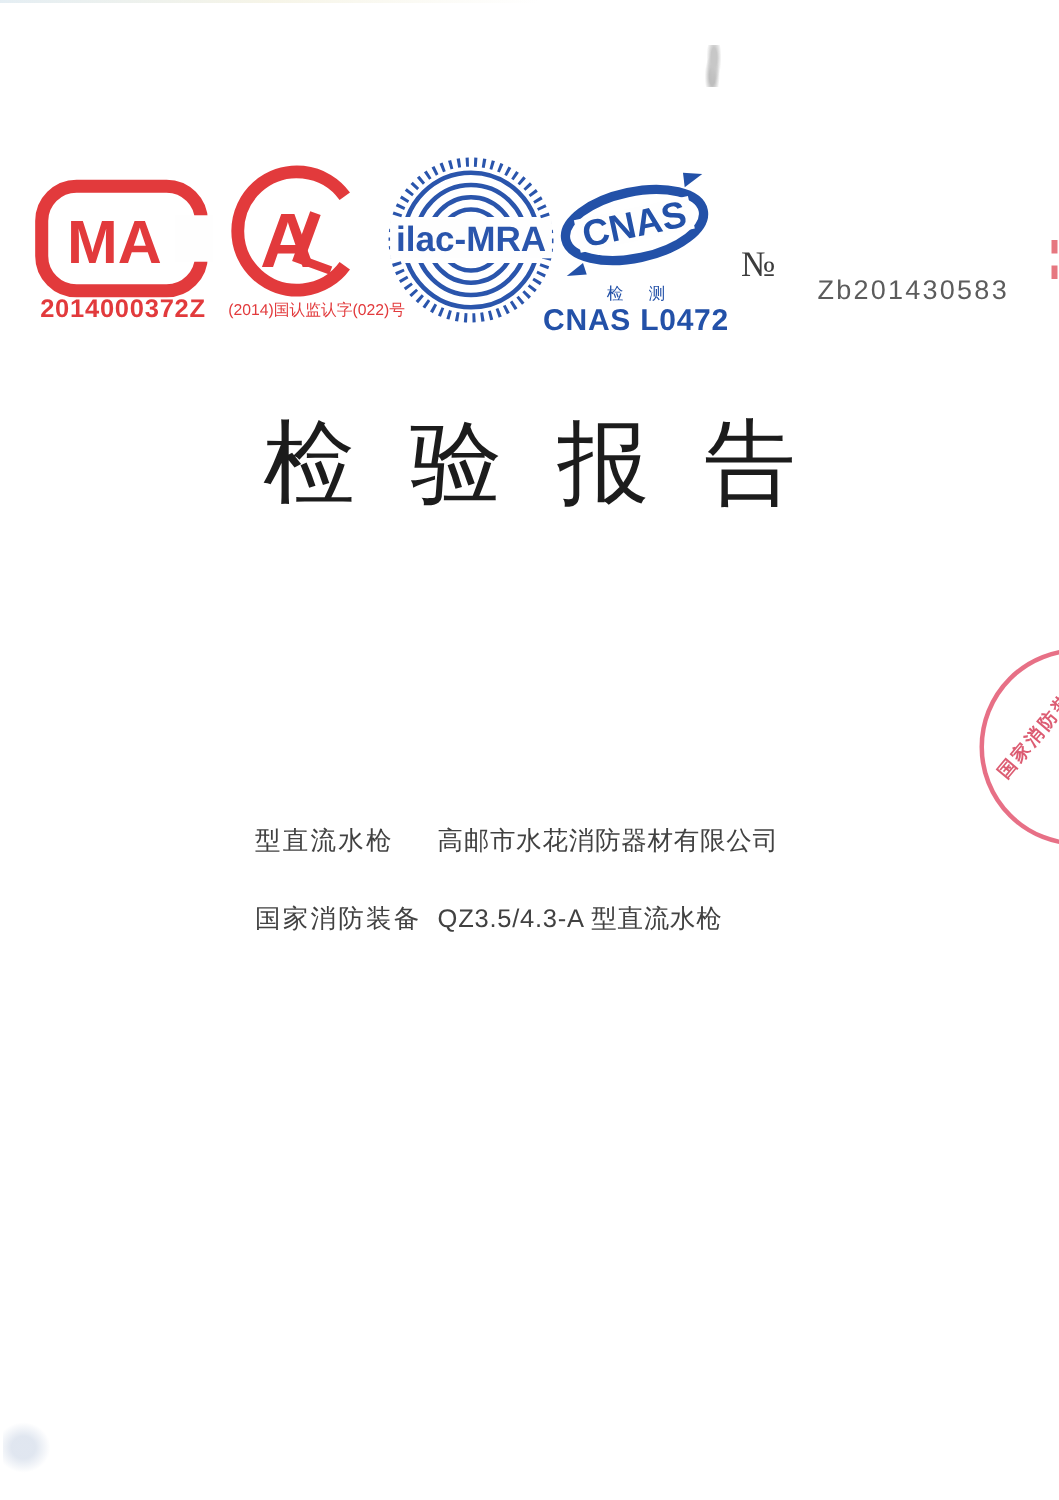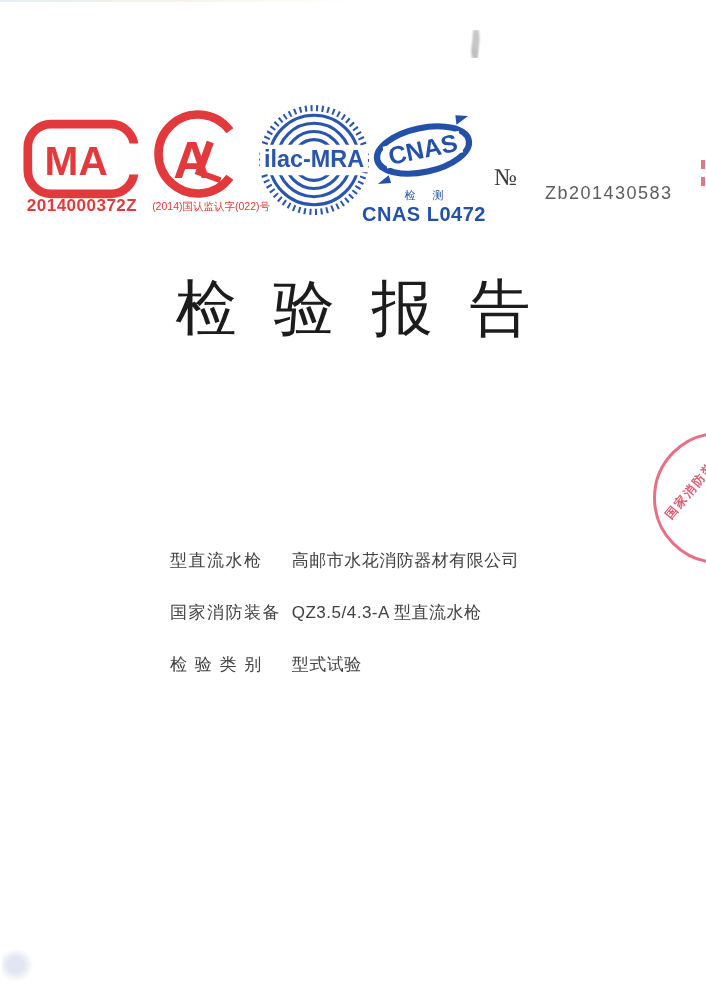--- a/index.html
+++ b/index.html
@@ -137,20 +137,16 @@
 
   <div class="fields">
     <div class="field-row">
       <span class="field-label">型直流水枪</span>
       <span class="field-value">高邮市水花消防器材有限公司</span>
     </div>
     <div class="field-row">
       <span class="field-label">国家消防装备</span>
       <span class="field-value">QZ3.5/4.3-A 型直流水枪</span>
     </div>
-    <div class="field-row">
-      <span class="field-label">检 验 类 别</span>
-      <span class="field-value">型式试验</span>
-    </div>
   </div>
 
 
 </div>
 
 </body></html>

